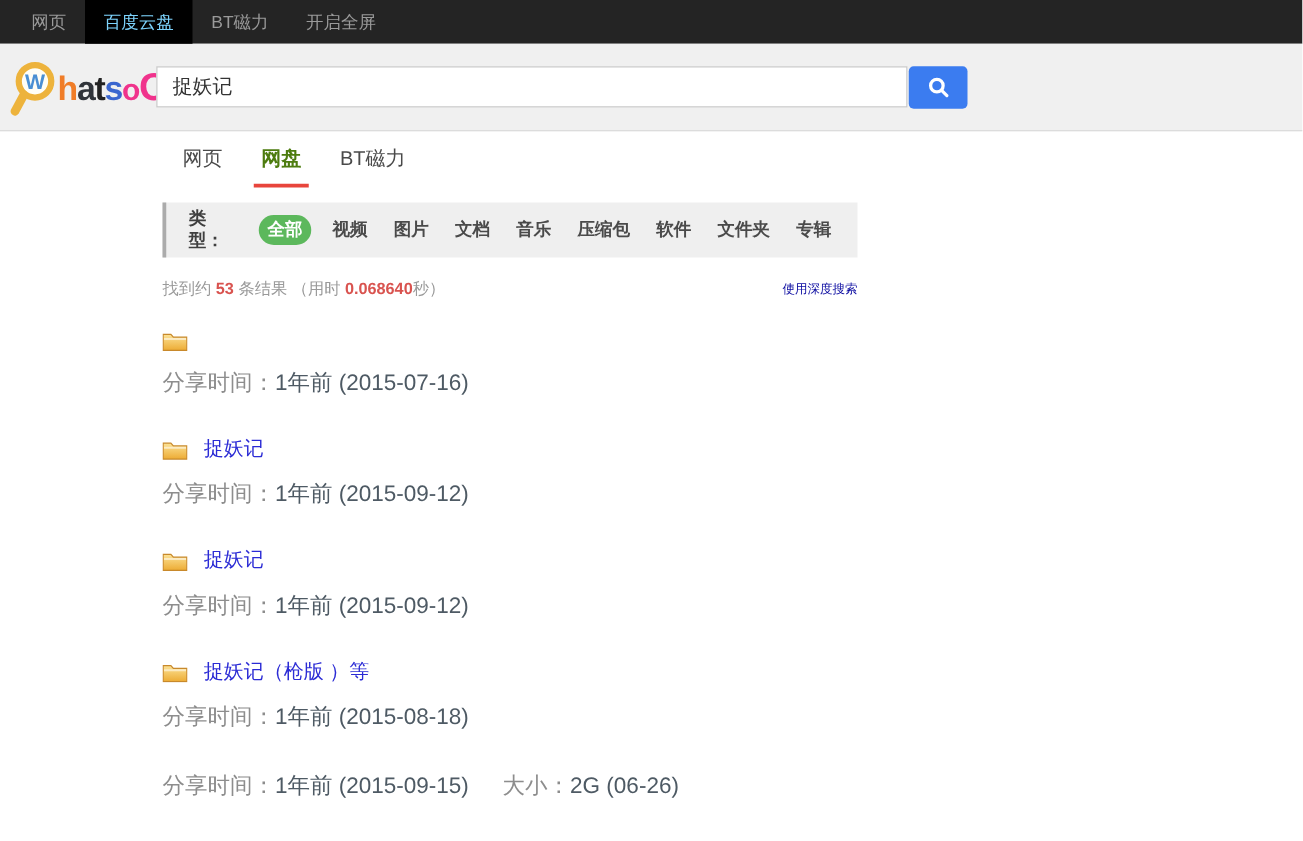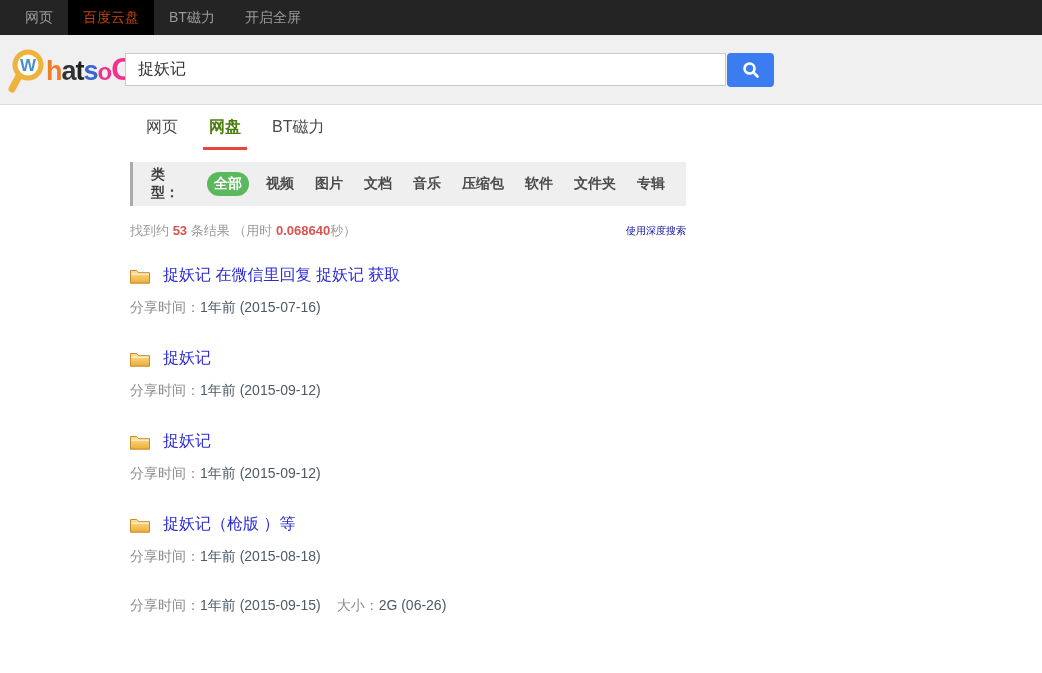--- a/index.html
+++ b/index.html
@@ -6,21 +6,21 @@
   html,body { margin:0; padding:0; }
   body {
     width:1042px; height:673px; overflow:hidden;
     background:#fff;
     font-family:"Liberation Sans","DejaVu Sans",sans-serif;
   }
 
   
   .topbar { height:35px; background:#242424; display:flex; align-items:stretch; padding-left:10px; }
   .topbar-item { color:#9a9a9a; font-size:14px; display:flex; align-items:center; padding:0 15px; cursor:pointer; white-space:nowrap; }
-  .topbar-item.active { background:#000; color:#c2410c; }
+  .topbar-item.active { background:#000; color:#7dd3fc; }
 
   
   .header { height:70px; background:#f0f0f0; border-bottom:1px solid #dcdcdc; display:flex; align-items:center; }
   .logo { width:125px; padding-left:8px; display:flex; align-items:center; cursor:pointer; }
   .logo-letters { display:flex; align-items:baseline; font-weight:bold; letter-spacing:-1px; margin-left:-4px; }
   .lh { color:#f07d28; font-size:27px; }
   .la { color:#30343a; font-size:27px; }
   .lt { color:#222222; font-size:27px; }
   .ls { color:#3a66cf; font-size:27px; }
   .lo { color:#f0338c; font-size:24px; }
@@ -57,23 +57,23 @@
   .results-info { margin-top:16px; display:flex; justify-content:space-between; align-items:center; }
   .info-left { font-size:13px; color:#9a9a9a; }
   .num { color:#d9534f;font-weight:bold; }
   .deep-search { font-size:10px; color:#0a0aa0; text-decoration:none; cursor:pointer; }
 
   .results { margin-top:25px; }
   .result { margin-bottom:31px; }
   .result-title-row { display:flex; align-items:center; }
   .result-icon { flex:0 0 auto; display:inline-flex; margin-right:13px; }
   .result-title { font-size:16px; color:#2b2bd5; text-decoration:none; cursor:pointer; }
-  .result-meta { margin-top:13px; font-size:14px; color:#8d8d8d; }
+  .result-meta { margin-top:13px; font-size:18px; color:#8d8d8d; }
   .meta-val { color:#4e5a64; }
-  .size-label { margin-left:16px;text-align:center; }
+  .size-label { margin-left:27px;text-align:center; }
   .size-label:empty { margin:0; }
 </style>
 </head>
 <body>
 
 <svg width="0" height="0" style="position:absolute" aria-hidden="true">
   <defs>
     <linearGradient id="foldg" x1="0" y1="0" x2="0" y2="1">
       <stop offset="0" stop-color="#fce397"></stop>
       <stop offset="1" stop-color="#edac35"></stop>
@@ -148,21 +148,20 @@
   <div class="results">
 
     <div class="result">
       <div class="result-title-row">
         <span class="result-icon">
           <svg width="20" height="16" viewBox="0 0 20 16">
             <path d="M0.5 2.5 h6.2 l2 2.2 h10.8 v10.5 h-19 z" fill="url(#foldg)" stroke="#c8892b"></path>
             <rect x="1.2" y="5.4" width="17.6" height="1.6" fill="#ffffff" opacity="0.55"></rect>
           </svg>
         </span>
-        <a class="result-title">捉妖记 在微信里回复 捉妖记 获取</a>
       </div>
       <div class="result-meta"><span>分享时间：</span><span class="meta-val">1年前 (2015-07-16)</span><span class="size-label"></span><span class="meta-val"></span></div>
     </div>
 
     <div class="result">
       <div class="result-title-row">
         <span class="result-icon">
           <svg width="20" height="16" viewBox="0 0 20 16">
             <path d="M0.5 2.5 h6.2 l2 2.2 h10.8 v10.5 h-19 z" fill="url(#foldg)" stroke="#c8892b"></path>
             <rect x="1.2" y="5.4" width="17.6" height="1.6" fill="#ffffff" opacity="0.55"></rect>

